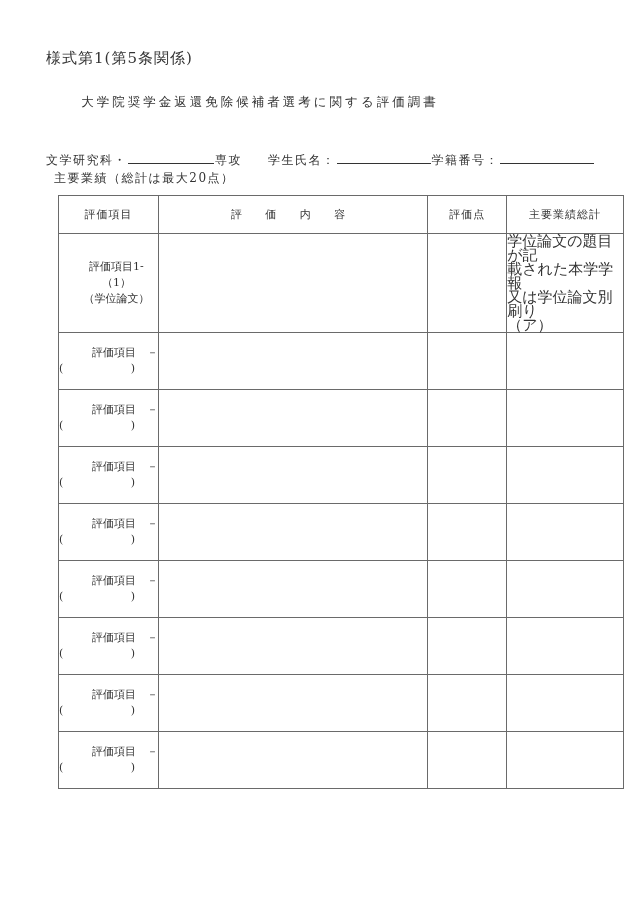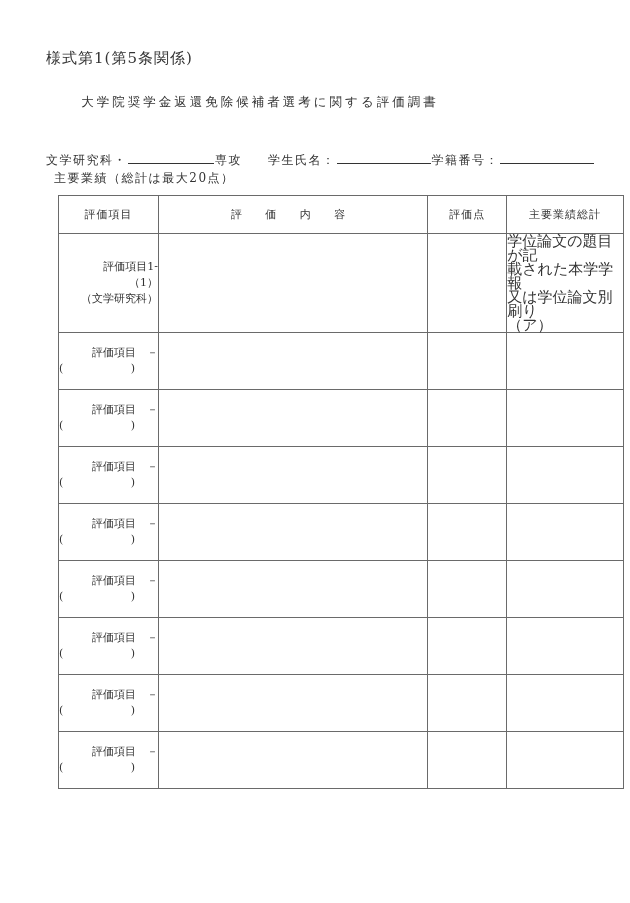--- a/index.html
+++ b/index.html
@@ -18,21 +18,21 @@
     table.eval {
       position: absolute; left: 30px; top: 195px; border-collapse: collapse;
       width: 566px; font-size: 11px; margin-left: 28px;
     }
     table.eval td, table.eval th {
       border: 1px solid #6a6a6a; padding: 0; font-weight: normal; vertical-align: middle;
     }
     th.h { height: 37px; text-align: center; letter-spacing: 1px; }
     th.h-content { letter-spacing: 10px; }
     td.item { text-align: right; padding-left: 6px; line-height: 16px; }
-    td.item.first { padding-left: 16px; }
+    td.item.first { text-align: center; padding-left: 16px; }
     td.doc { text-align: left; font-size: 15px; line-height: 14px; padding: 0 4px; }
     .paren { display: flex; justify-content: space-between; width: 76px; }
     tr.row1 td { height: 75px; }
     tr.rowN td { height: 56px; }
     tr.total td { height: 57px; }
     td.total-label { text-align: center; vertical-align: bottom; padding-bottom: 6px; letter-spacing: 1px; }
     td.diag { position: relative; }
     td.diag svg { position: absolute; left: 0; top: 0; width: 100%; height: 100%; }
   </style>
 </head>
@@ -65,21 +65,21 @@
       <th class="h">評価項目</th>
       <th class="h h-content">評 価 内 容</th>
       <th class="h">評価点</th>
       <th class="h">主要業績総計</th>
     </tr>
   </thead>
   <tbody>
     <tr class="row1">
       <td class="item first">
         <div>評価項目1-（1）</div>
-        <div>（文学研究科）</div>
+        <div>（学位論文）</div>
       </td>
       <td></td>
       <td></td>
       <td class="doc">
         <div>学位論文の題目が記</div>
         <div>載された本学学報</div>
         <div>又は学位論文別刷り</div>
         <div>（ア）</div>
       </td>
     </tr>

